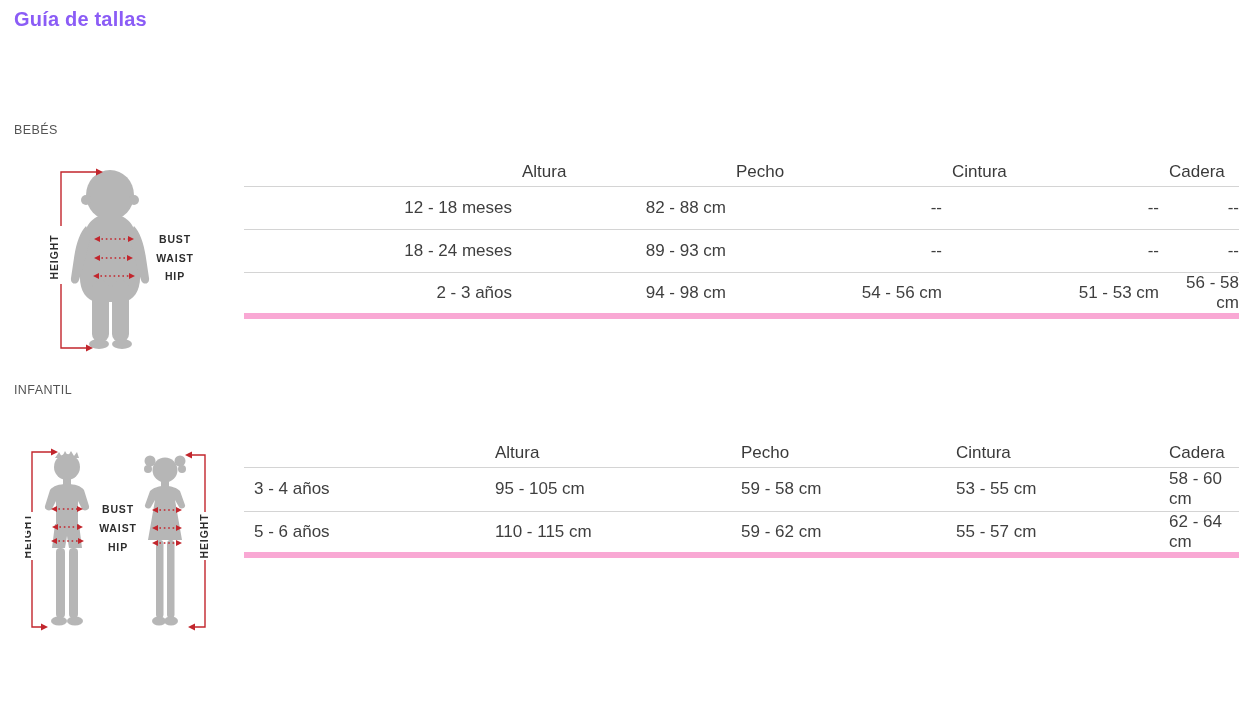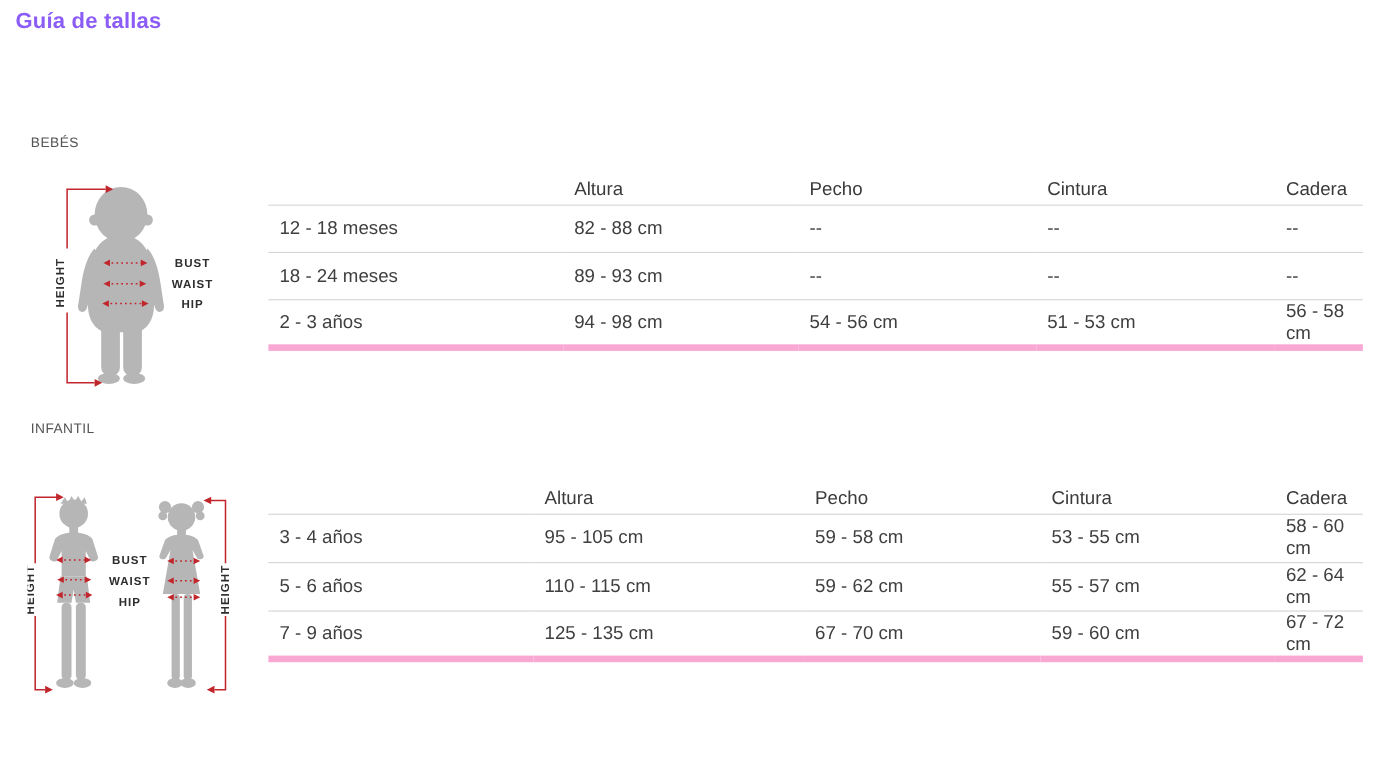--- a/index.html
+++ b/index.html
@@ -8,21 +8,21 @@
   body {
     position:relative; width:1253px; height:710px; overflow:hidden;
     font-family:"Liberation Sans", sans-serif; color:#3f3f3f;
   }
   .page-title {
     position:absolute; left:14px; top:8px;
     font-size:20px; font-weight:700; color:#8b5cf6; letter-spacing:.2px;
   }
   .section-label {
     position:absolute; left:14px;
-    font-size:12.5px; color:#545454; letter-spacing:.4px;margin-left:14px;
+    font-size:12.5px; color:#545454; letter-spacing:.4px;
   }
   #label-bebes { top:123px; }
   #label-infantil { top:383px; }
 
   .fig { position:absolute; }
   #fig-baby { left:50px; top:162px; width:200px; height:192px; }
   #fig-infantil { left:25px; top:448px; width:190px; height:188px; }
 
   .sil { fill:var(--sil); }
   .rl  { stroke:var(--accent); stroke-width:1.4; fill:none; }
@@ -41,21 +41,21 @@
   #table-bebes { top:158px; }
   #table-infantil { top:439px; }
   .size-table th {
     font-weight:400; text-align:left; vertical-align:middle;
     height:28px; padding:0 0 0 10px; color:#3a3a3a;
   }
   .size-table td {
     border-top:1px solid #d4d4d4; vertical-align:middle;
     padding:0 0 0 10px;
   }
-  #table-bebes td { height:43px; }
+  #table-bebes td { height:43px;text-align:right; }
   #table-infantil td { height:44px; }
   .size-table tbody tr:last-child td { border-bottom:6px solid #f9a8d4; }
 </style>
 </head>
 <body>
 
 <h1 class="page-title">Guía de tallas</h1>
 
 <div class="section-label" id="label-bebes">BEBÉS</div>
 <div class="section-label" id="label-infantil">INFANTIL</div>
@@ -255,21 +255,14 @@
       <td>53 - 55 cm</td>
       <td>58 - 60 cm</td>
     </tr>
     <tr>
       <td>5 - 6 años</td>
       <td>110 - 115 cm</td>
       <td>59 - 62 cm</td>
       <td>55 - 57 cm</td>
       <td>62 - 64 cm</td>
     </tr>
-    <tr>
-      <td>7 - 9 años</td>
-      <td>125 - 135 cm</td>
-      <td>67 - 70 cm</td>
-      <td>59 - 60 cm</td>
-      <td>67 - 72 cm</td>
-    </tr>
   </tbody>
 </table>
 
 </body></html>

